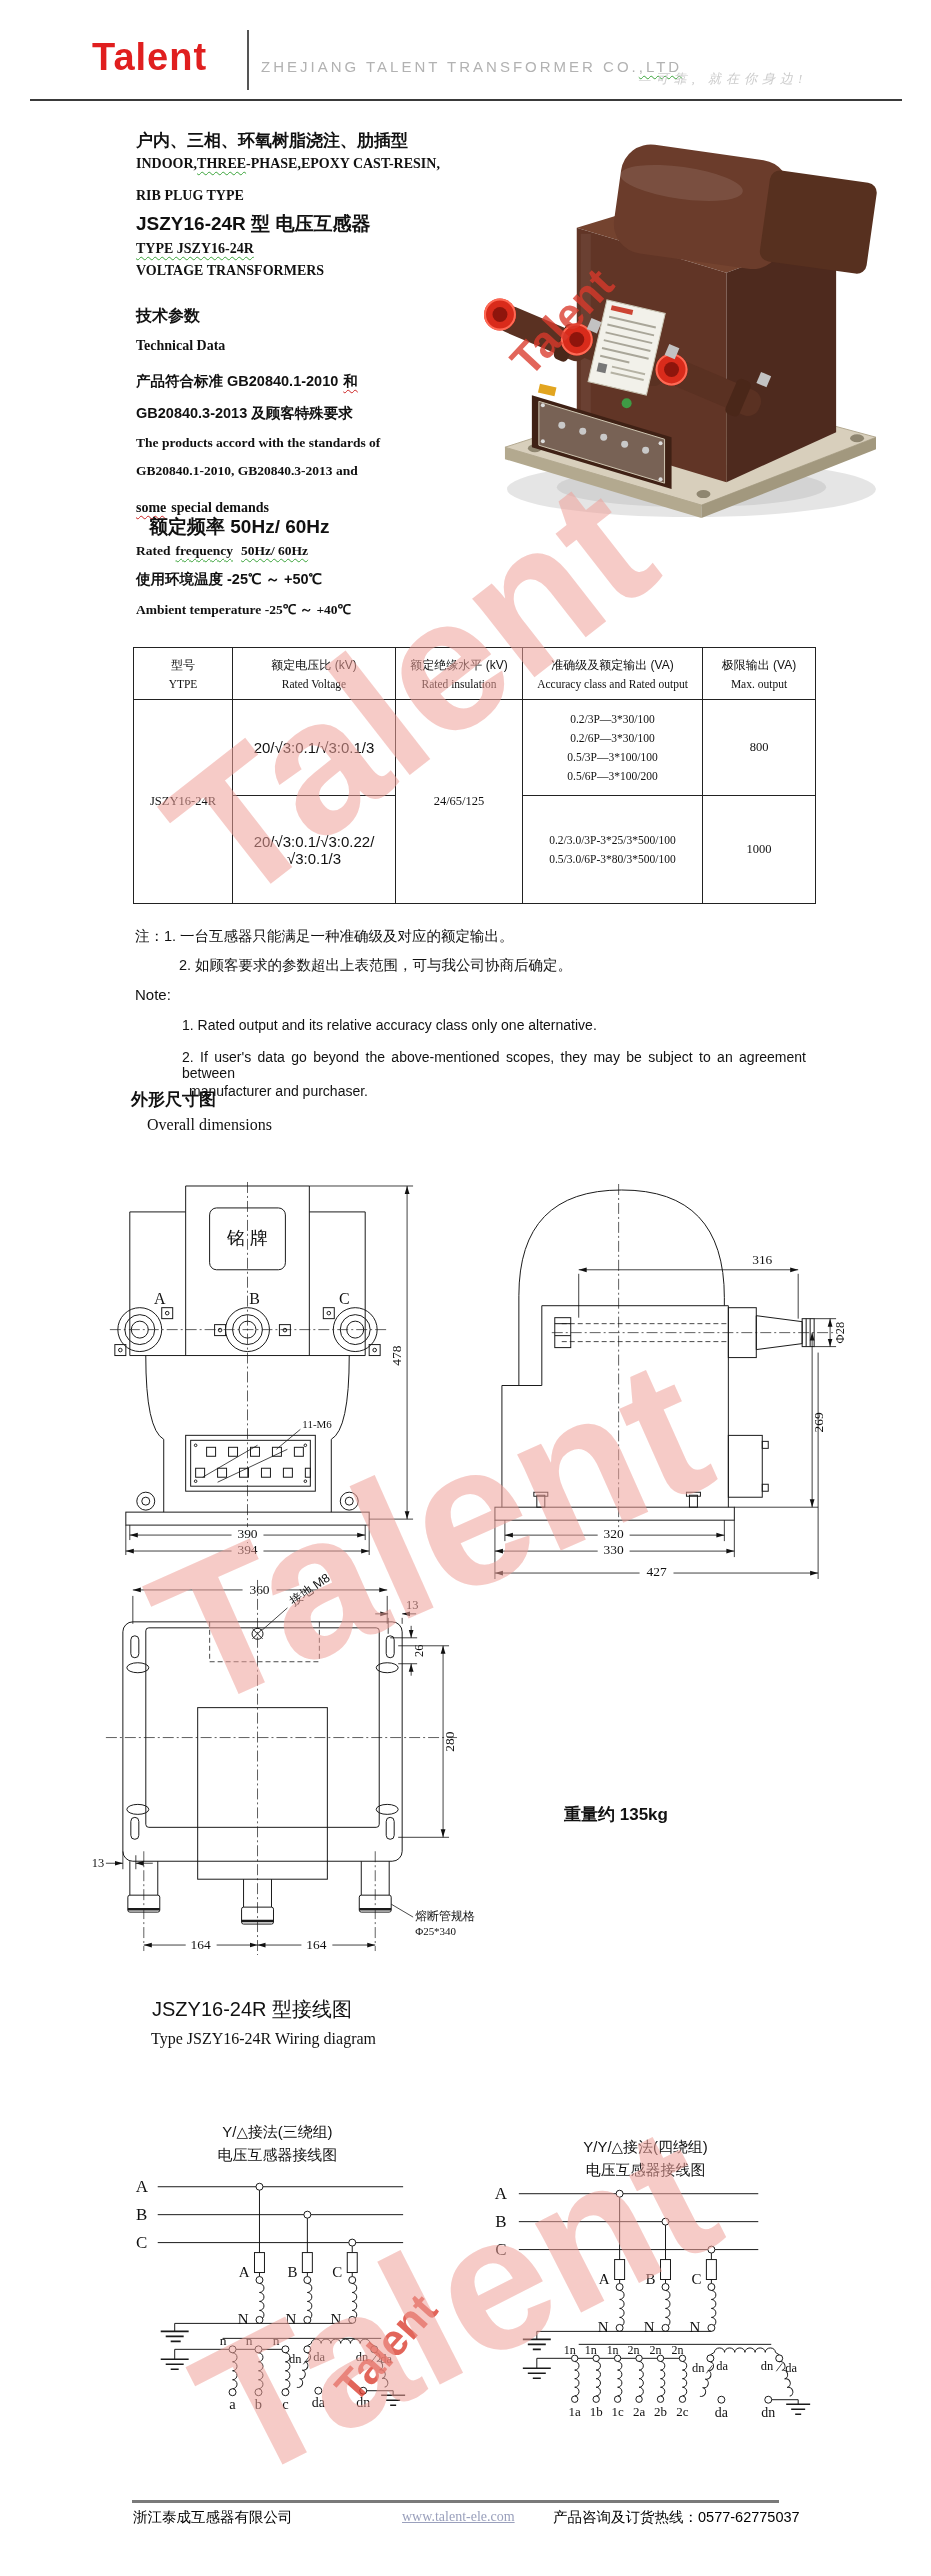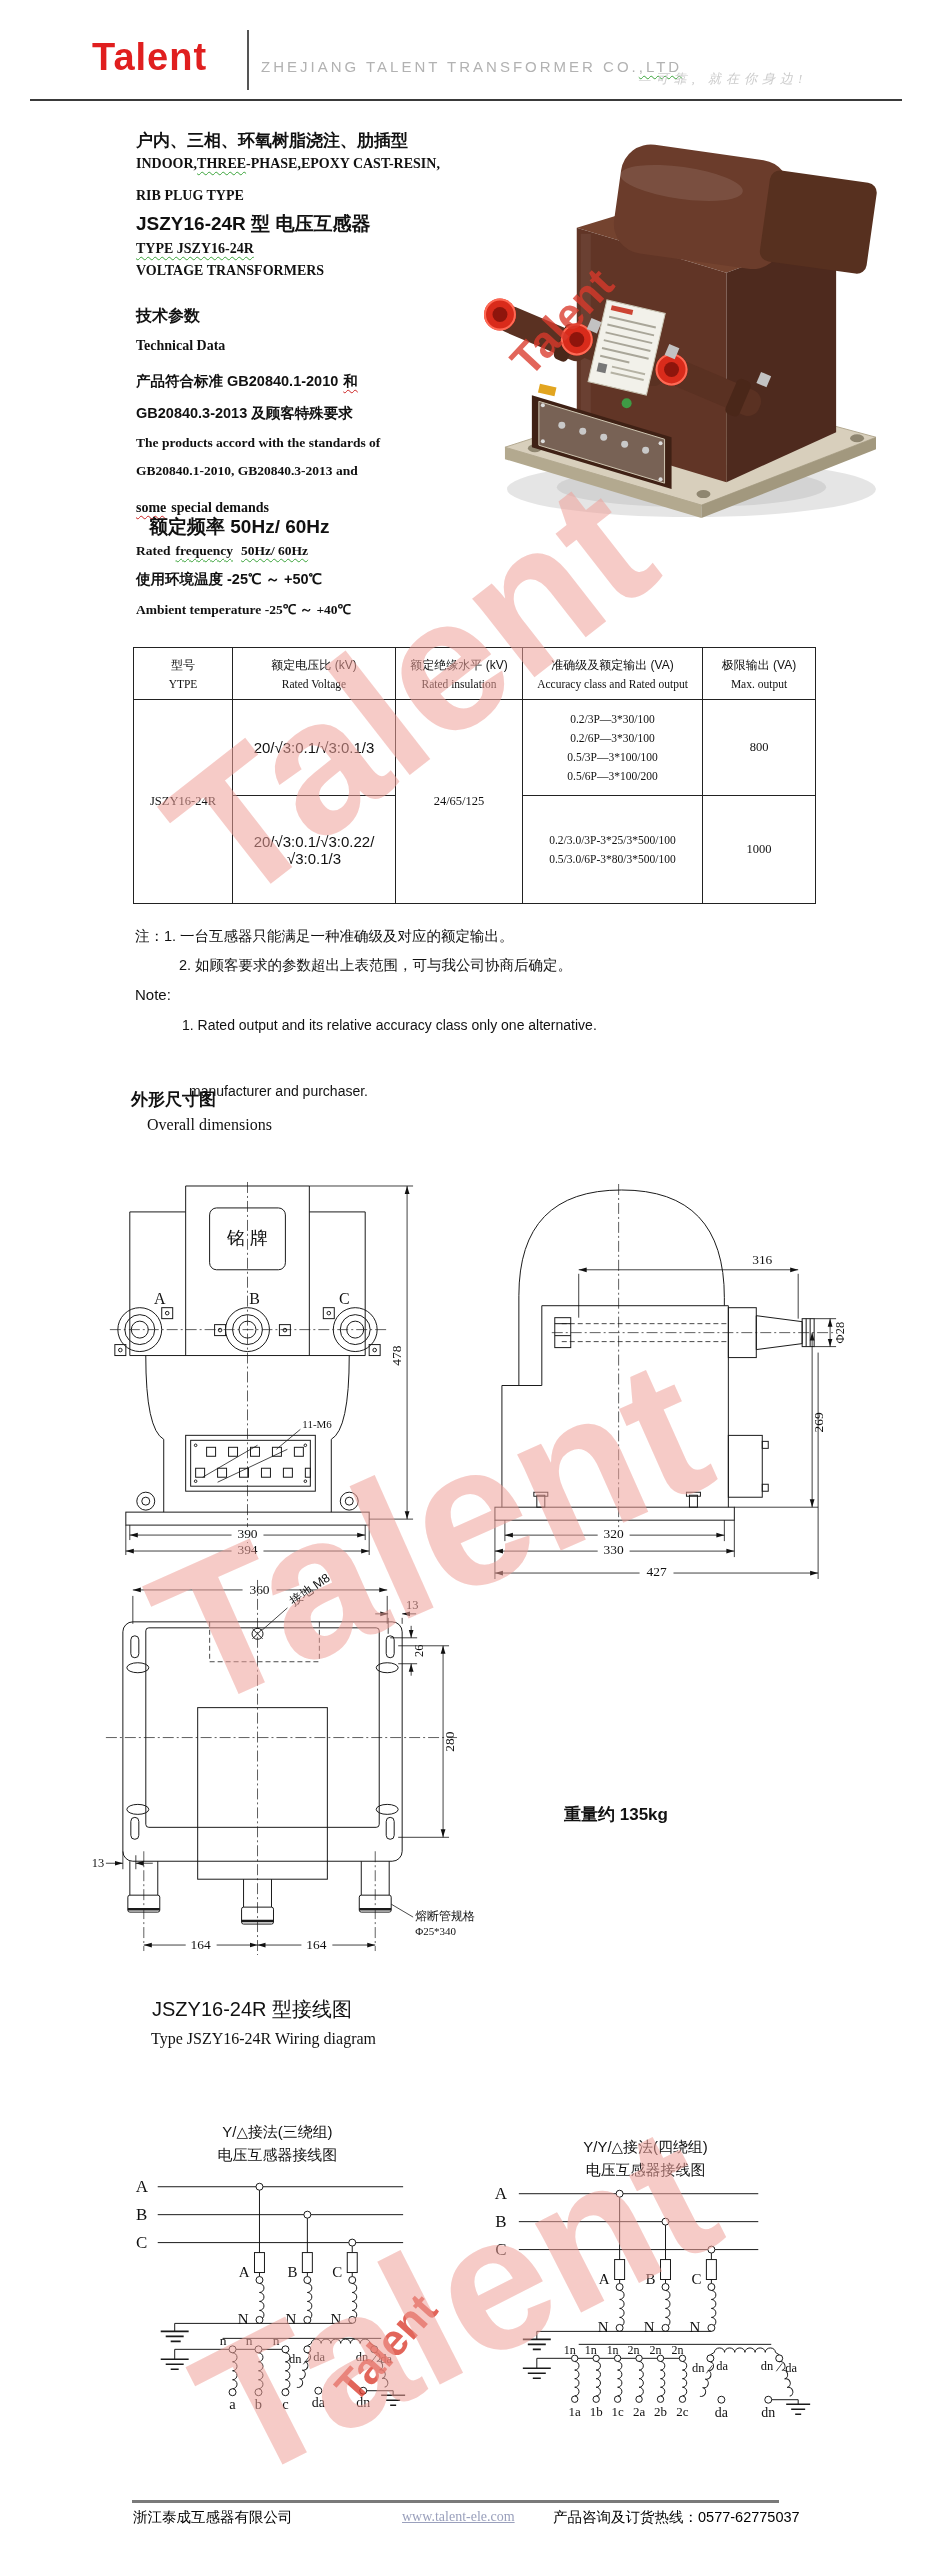--- a/index.html
+++ b/index.html
@@ -221,20 +221,21 @@
       </td>
       <td class="cser">1000</td>
     </tr>
   </tbody>
     </table>
 
   <div class="abs cnr" style="left:135px;top:927px;font-size:14.5px;">注：1. 一台互感器只能满足一种准确级及对应的额定输出。</div>
   <div class="abs cnr" style="left:179px;top:956px;font-size:14.5px;">2. 如顾客要求的参数超出上表范围，可与我公司协商后确定。</div>
   <div class="abs cnr" style="left:135px;top:986px;font-size:15px;">Note:</div>
   <div class="abs cnr" style="left:182px;top:1017px;font-size:14px;">1. Rated output and its relative accuracy class only one alternative.</div>
+  <div class="abs cnr just" style="left:182px;top:1049px;font-size:14px;">2. If user's data go beyond the above-mentioned scopes, they may be subject to an agreement between</div>
   <div class="abs cnr" style="left:189px;top:1083px;font-size:14px;">manufacturer and purchaser.</div>
 
   <div class="abs cnb" style="left:131px;top:1088px;font-size:17px;">外形尺寸图</div>
   <div class="abs serr" style="left:147px;top:1116px;font-size:16px;">Overall dimensions</div>
 
   <svg style="left:58px;top:1178px;" width="381" height="387" viewBox="0 0 382 388">
     <defs>
         <marker id="aF" markerWidth="11" markerHeight="8" refX="10" refY="4" orient="auto-start-reverse">
           <path d="M0,1 L10,4 L0,7 z" fill="#111"></path>
         </marker>

